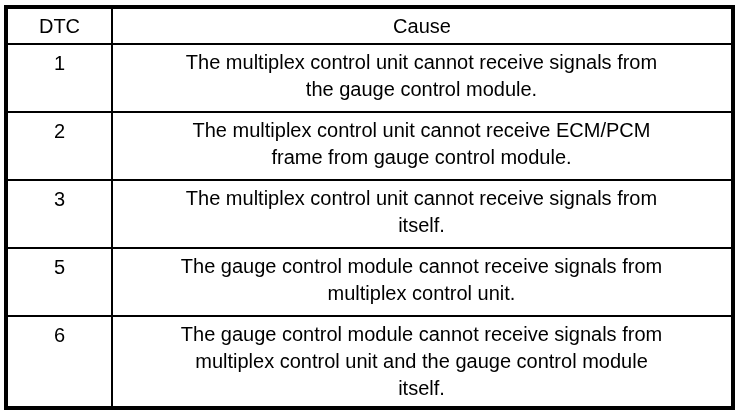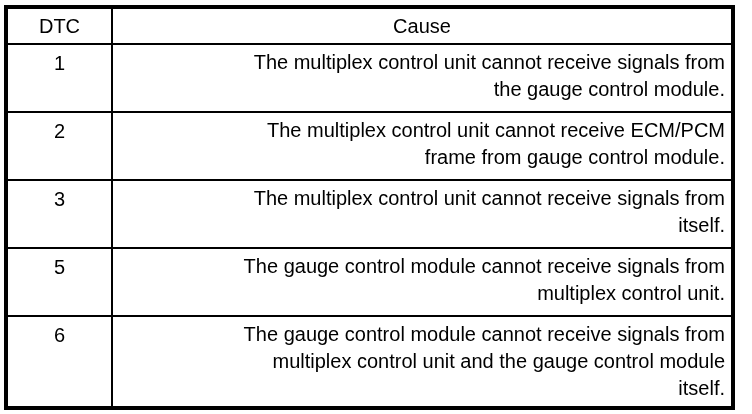--- a/index.html
+++ b/index.html
@@ -45,21 +45,21 @@
     padding: 2px 4px;
     line-height: 24px;
   }
   td.cell-dtc {
     text-align: center;
     vertical-align: top;
     padding: 5px 4px 2px 4px;
     line-height: 27px;
   }
   td.cell-cause {
-    text-align: right;
+    text-align: center;
     vertical-align: top;
     padding: 4px 6px 4px 5px;
     line-height: 27px;
     white-space: pre-line;
   }
 </style>
 </head>
 <body>
 
 <div class="table-wrap">

